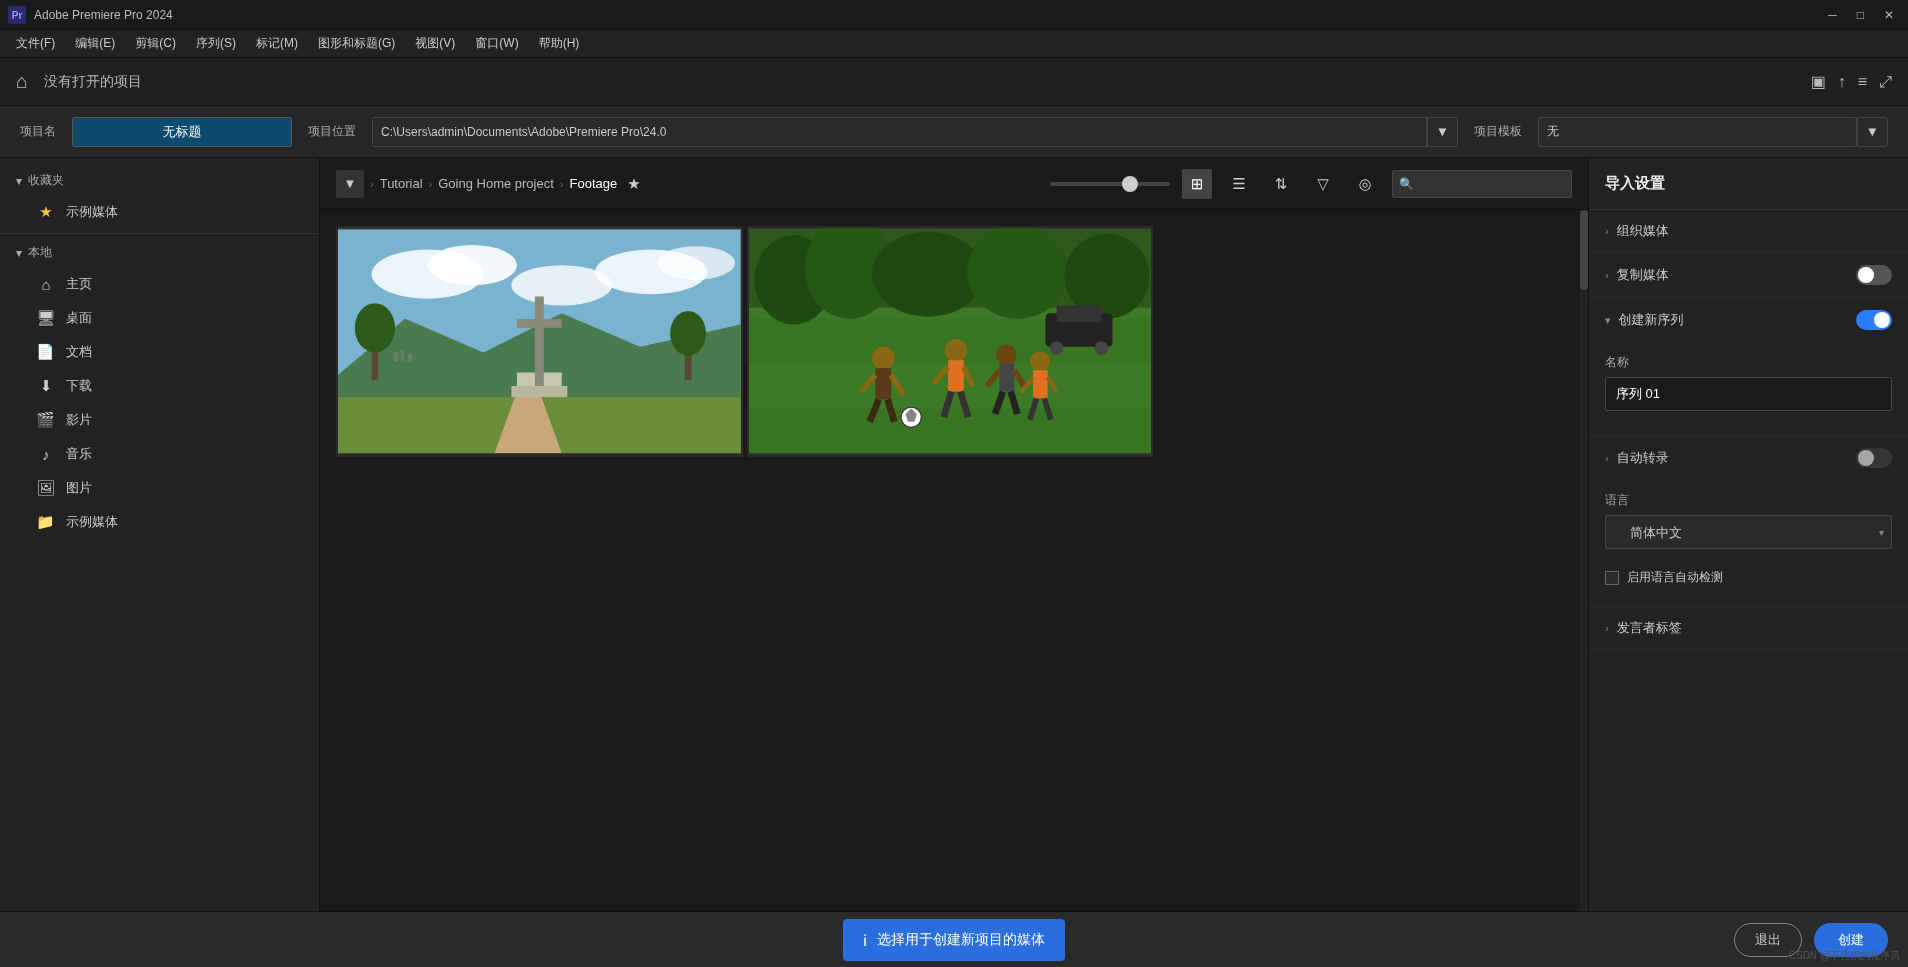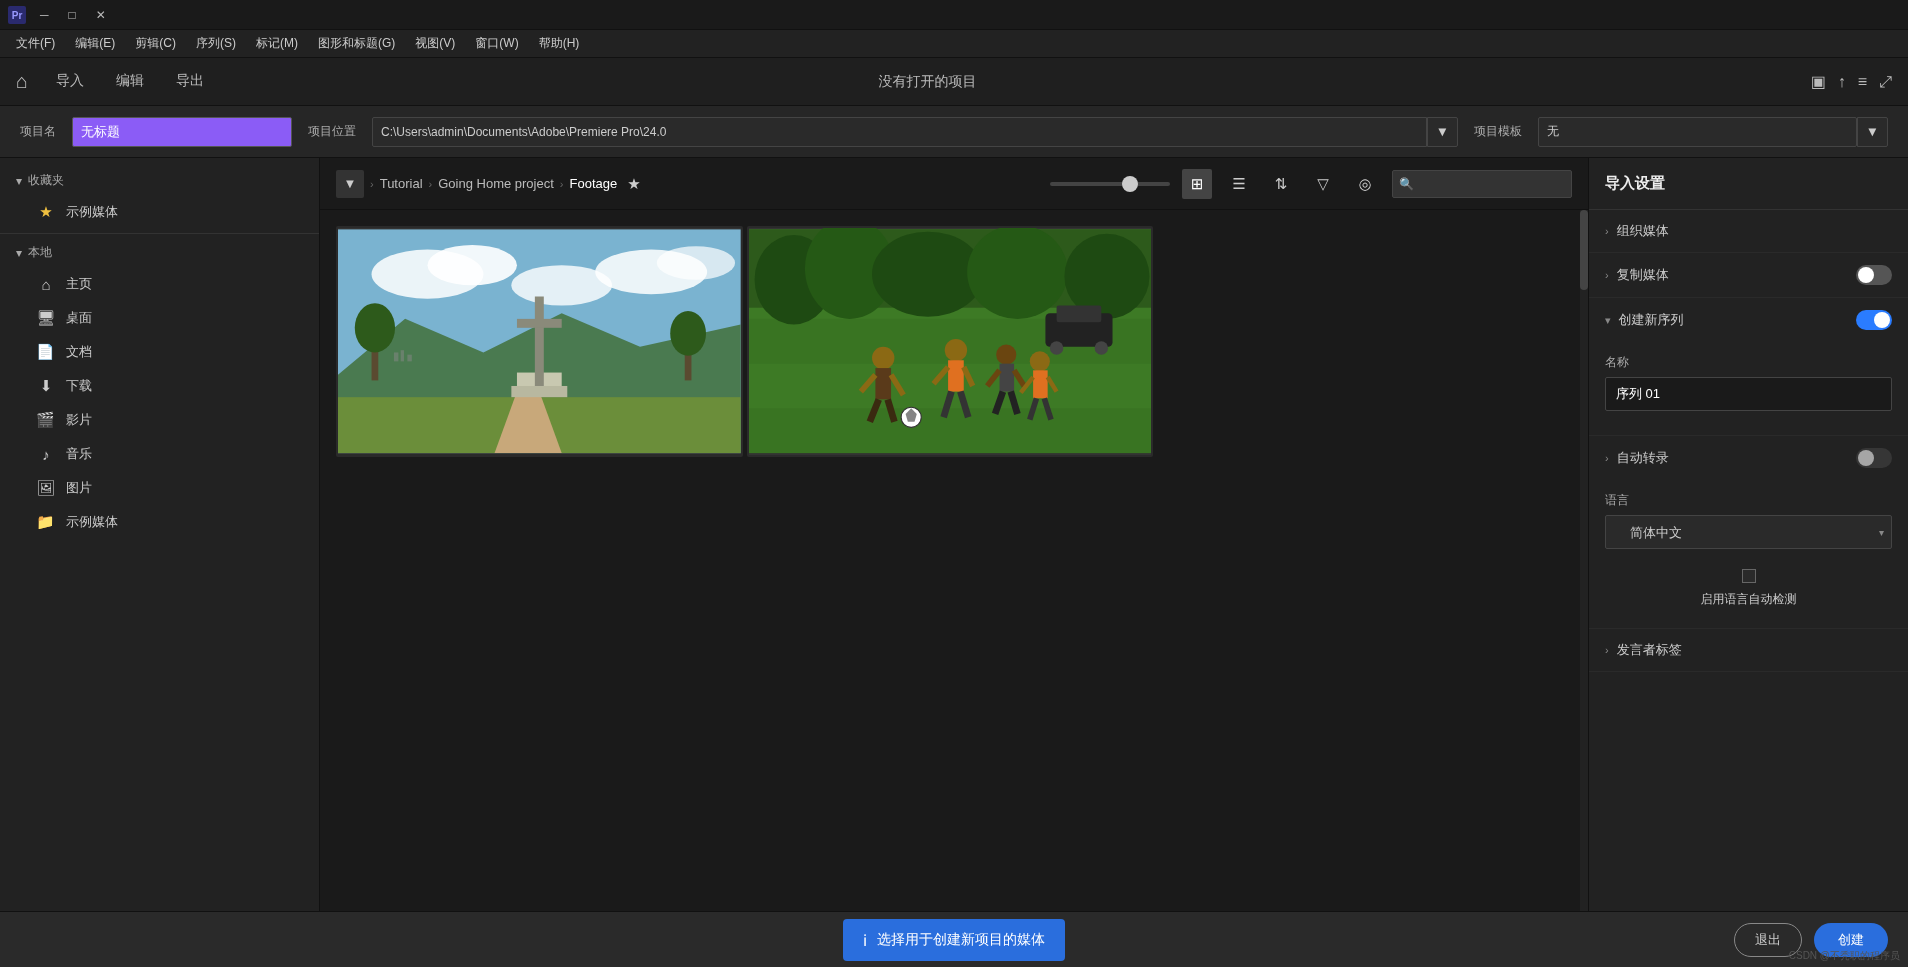--- a/index.html
+++ b/index.html
@@ -114,27 +114,28 @@
       border-bottom: 1px solid #111;
     }
     .project-label {
       font-size: 12px;
       color: #aaa;
       white-space: nowrap;
     }
     .project-name-input {
       width: 220px;
       height: 30px;
-      background: #8b5cf6;
+      background: #0c4a6e;
       border: 1px solid #555;
       color: #fff;
       font-size: 13px;
       padding: 0 8px;
       border-radius: 2px;
       outline: none;
+      text-align: center;
     }
     .project-location-input {
       flex: 1;
       height: 30px;
       background: #2a2a2a;
       border: 1px solid #444;
       color: #ccc;
       font-size: 12px;
       padding: 0 8px;
       border-radius: 2px;
@@ -468,21 +469,20 @@
       transform: translateY(-50%);
       font-size: 10px;
       color: #888;
       pointer-events: none;
     }
     .checkbox-row {
       display: flex;
       align-items: center;
       gap: 8px;
       padding: 8px 0;
-      flex-direction: column;
     }
     .checkbox {
       width: 14px;
       height: 14px;
       border: 1px solid #666;
       background: #2a2a2a;
       display: flex;
       align-items: center;
       justify-content: center;
       cursor: pointer;
@@ -570,20 +570,21 @@
 </head>
 <body>
 
 <div class="title-bar">
   <div class="title-bar-logo">
     <svg width="18" height="18" viewBox="0 0 18 18">
       <rect width="18" height="18" fill="#2a2a6e" rx="2"></rect>
       <text x="9" y="13" text-anchor="middle" fill="#9999ff" font-size="10" font-weight="bold">Pr</text>
     </svg>
   </div>
+  <div class="title-bar-text">Adobe Premiere Pro 2024</div>
   <div class="title-bar-controls">
     <div class="title-bar-btn">─</div>
     <div class="title-bar-btn">□</div>
     <div class="title-bar-btn title-bar-close">✕</div>
   </div>
 </div>
 
 <div class="menu-bar">
   <div class="menu-item">文件(F)</div>
   <div class="menu-item">编辑(E)</div>
@@ -591,25 +592,20 @@
   <div class="menu-item">序列(S)</div>
   <div class="menu-item">标记(M)</div>
   <div class="menu-item">图形和标题(G)</div>
   <div class="menu-item">视图(V)</div>
   <div class="menu-item">窗口(W)</div>
   <div class="menu-item">帮助(H)</div>
 </div>
 
 <div class="nav-bar">
   <div class="nav-home">⌂</div>
-  <div class="nav-tabs">
-    <div class="nav-tab">导入</div>
-    <div class="nav-tab">编辑</div>
-    <div class="nav-tab">导出</div>
-  </div>
   <div class="nav-title">没有打开的项目</div>
   <div class="toolbar-spacer"></div>
   <div class="nav-right">
     <div class="nav-right-btn">▣</div>
     <div class="nav-right-btn">↑</div>
     <div class="nav-right-btn">≡</div>
     <div class="nav-right-btn">⤢</div>
   </div>
 </div>
 

